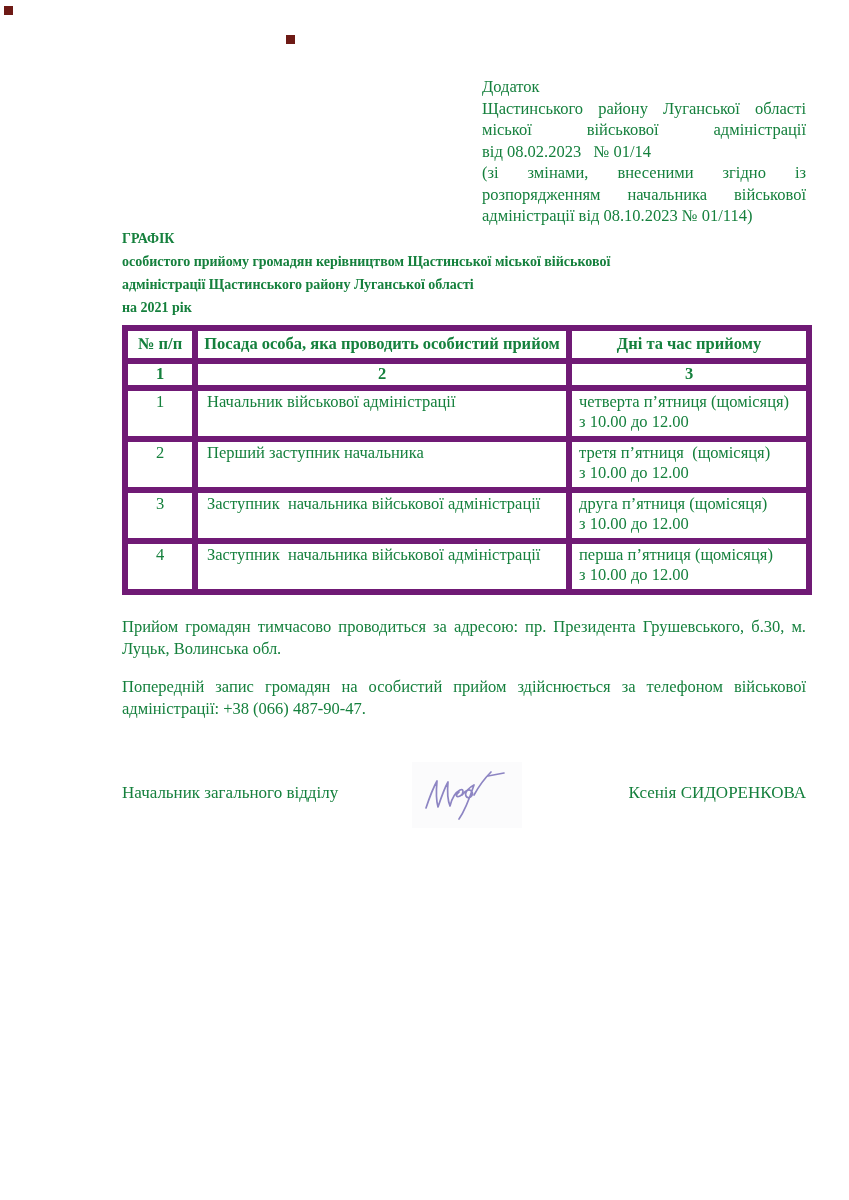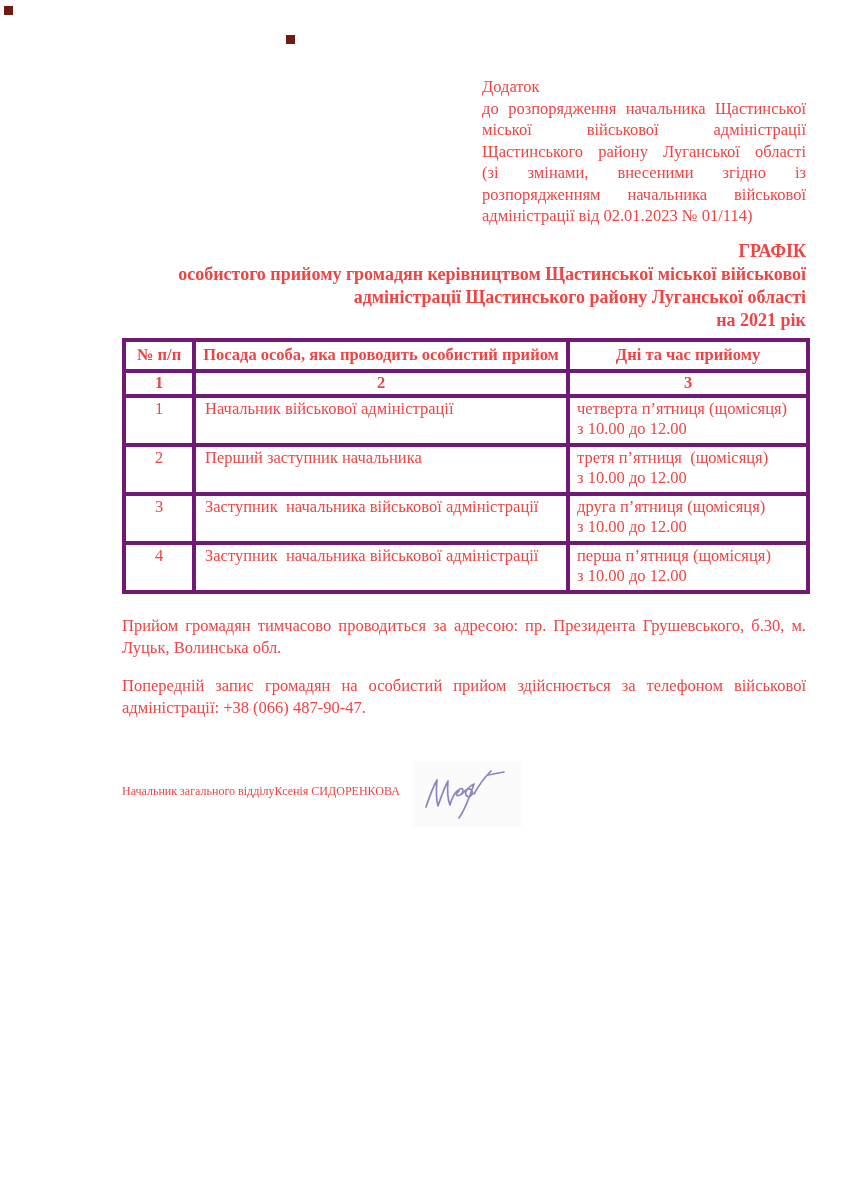--- a/index.html
+++ b/index.html
@@ -2,21 +2,21 @@
 <html><head>
 <meta charset="utf-8">
 <style>
   html, body { margin: 0; padding: 0; background: #ffffff; }
   .page {
     position: relative;
     width: 849px;
     height: 956px;
     background: #ffffff;
     font-family: "Liberation Serif", "DejaVu Serif", serif;
-    color: #ef4444;
+    color: #15803d;
     overflow: hidden;
   }
   .content { padding: 0 43px 0 122px; }
 
   
   .mark { position: absolute; width: 9px; height: 9px; background: #6e1a15; }
   .mark.tl  { left: 4px;   top: 6px; }
   .mark.mid { left: 286px; top: 35px; }
   .mark.bl  { left: 4px;   top: 1160px; }
 
@@ -26,37 +26,36 @@
     width: 324px;
     padding-top: 76px;
     font-size: 16.5px;
     line-height: 21.5px;
   }
   .annex-line { white-space: normal; }
   .annex-line.jl { text-align: justify; text-align-last: justify; }
 
   
   .title {
-    margin-top: 13px;
-    text-align: right;
+    text-align: left;
     font-weight: bold;
-    font-size: 18px;
+    font-size: 14px;
     line-height: 23px;
   }
 
   
   table.schedule {
     margin-top: 6px;
     width: 100%;
     border-collapse: collapse;
     table-layout: fixed;
     font-size: 16.5px;
   }
   table.schedule th, table.schedule td {
-    border: 4px solid #701a75;
+    border: 6px solid #701a75;
     vertical-align: top;
   }
   th.hdr {
     font-weight: bold;
     text-align: center;
     padding: 2px 4px 4px 4px;
     line-height: 21px;
   }
   td.colnum {
     font-weight: bold;
@@ -86,23 +85,23 @@
     line-height: 22px;
   }
   .para.p1 { margin-top: 21px; }
   .para.p2 { }
 
   
   .sign-row {
     position: relative;
     margin-top: 62px;
     display: flex;
-    justify-content: flex-start;
+    justify-content: space-between;
     align-items: flex-start;
-    font-size: 12px;
+    font-size: 17px;
     line-height: 21px;
   }
   .sig-wrap {
     position: absolute;
     left: 290px;
     top: -20px;
     width: 110px;
     height: 66px;
     background: #fbfbfc;
   }
@@ -114,26 +113,26 @@
 <div class="page">
 
   <div class="mark tl"></div>
   <div class="mark mid"></div>
   <div class="mark bl"></div>
 
   <div class="content">
 
     <div class="annex">
       <div class="annex-line">Додаток</div>
-      <div class="annex-line jl">до розпорядження начальника Щастинської</div>
+      <div class="annex-line jl">Щастинського району Луганської області</div>
       <div class="annex-line jl">міської військової адміністрації</div>
-      <div class="annex-line jl">Щастинського району Луганської області</div>
+      <div class="annex-line">від 08.02.2023&nbsp;&nbsp; № 01/14</div>
       <div class="annex-line jl">(зі змінами, внесеними згідно із</div>
       <div class="annex-line jl">розпорядженням начальника військової</div>
-      <div class="annex-line">адміністрації від 02.01.2023 № 01/114)</div>
+      <div class="annex-line">адміністрації від 08.10.2023 № 01/114)</div>
     </div>
 
     <div class="title">
       <div>ГРАФІК</div>
       <div>особистого прийому громадян керівництвом Щастинської міської військової</div>
       <div>адміністрації Щастинського району Луганської області</div>
       <div>на 2021 рік</div>
     </div>
 
     <table class="schedule">

